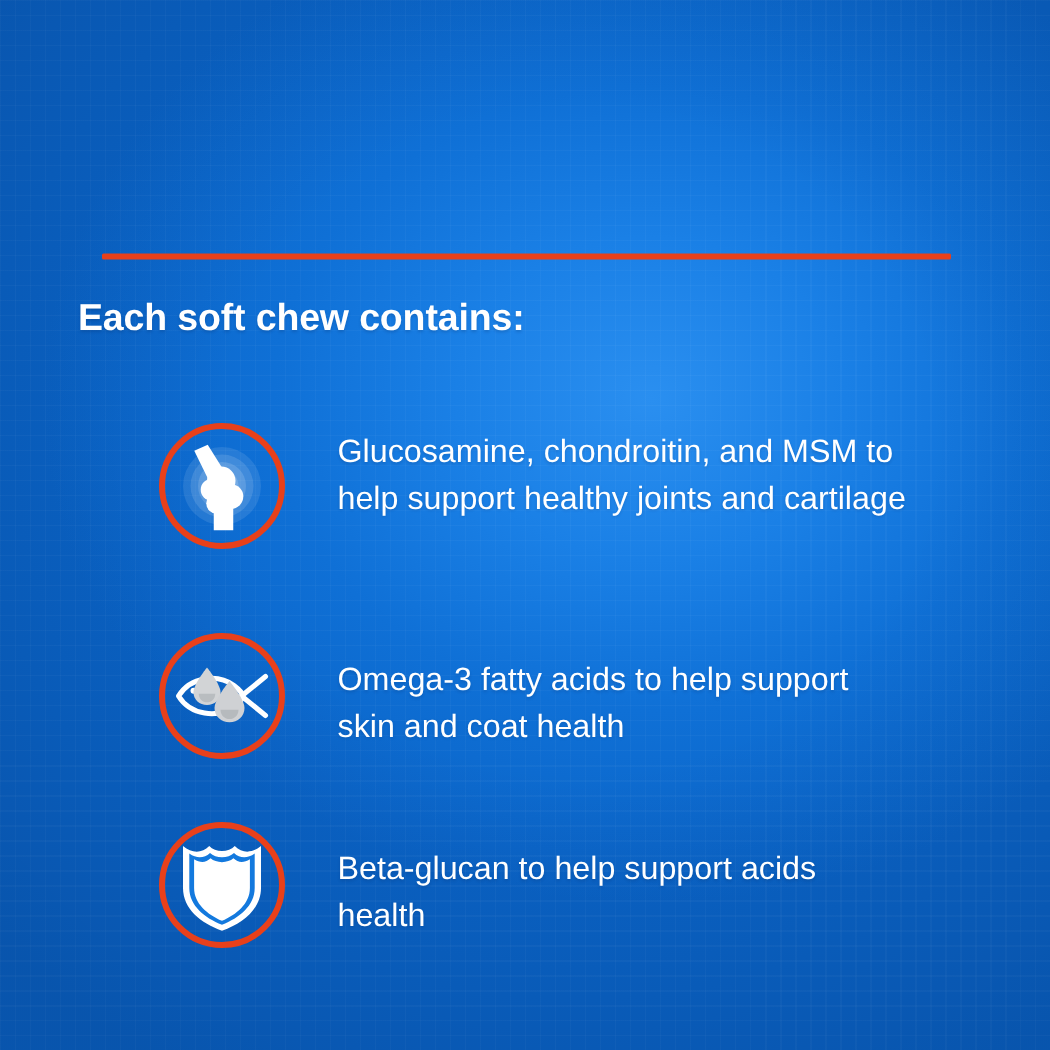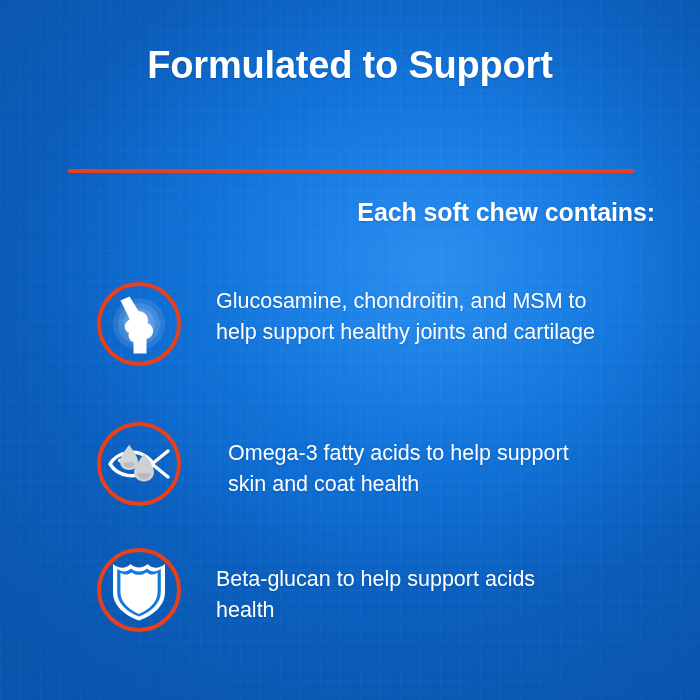--- a/index.html
+++ b/index.html
@@ -71,41 +71,42 @@
     top: 169px;
     width: 566px;
     height: 4px;
     background: #e8401a;
     border-radius: 1px;
   }
 
   
   .subhead {
     position: absolute;
-    left: 75px;
+    left: 52px;
     top: 198px;
     width: 580px;
-    text-align: right;
+    text-align: left;
     color: #ffffff;
     font-size: 25px;
     font-weight: bold;
     letter-spacing: -0.1px;
     text-shadow: 0 1px 2px rgba(0,35,85,0.2);
   }
 
   
   .benefit-row {
     position: absolute;
-    left: 15px;
+    left: 0;
     width: 616px;
     display: flex;
     align-items: flex-start;
+    padding-left: 24px;
   }
   #benefit-row-0 { top: 282px; }
-  #benefit-row-1 { top: 422px; gap: 12px; }
+  #benefit-row-1 { top: 422px; }
   #benefit-row-2 { top: 548px; }
 
   .icon-circle {
     position: relative;
     flex: 0 0 auto;
     margin-left: 82px;
     width: 84px;
     height: 84px;
     border-radius: 50%;
     border: 4px solid #e8401a;
@@ -132,21 +133,20 @@
 </head>
 <body>
 
 <div id="poster">
   <div id="grid-texture"></div>
   <div id="vignette"></div>
 
   <div id="content">
 
     <div class="headline">
-      <span class="line">Formulated to Support</span>
     </div>
 
     <div class="divider"></div>
 
     <div class="subhead">Each soft chew contains:</div>
 
     <div class="benefit-row" id="benefit-row-0">
       <div class="icon-circle">
         <span>
           <svg width="68" height="68" viewBox="0 0 68 68" aria-hidden="true">

